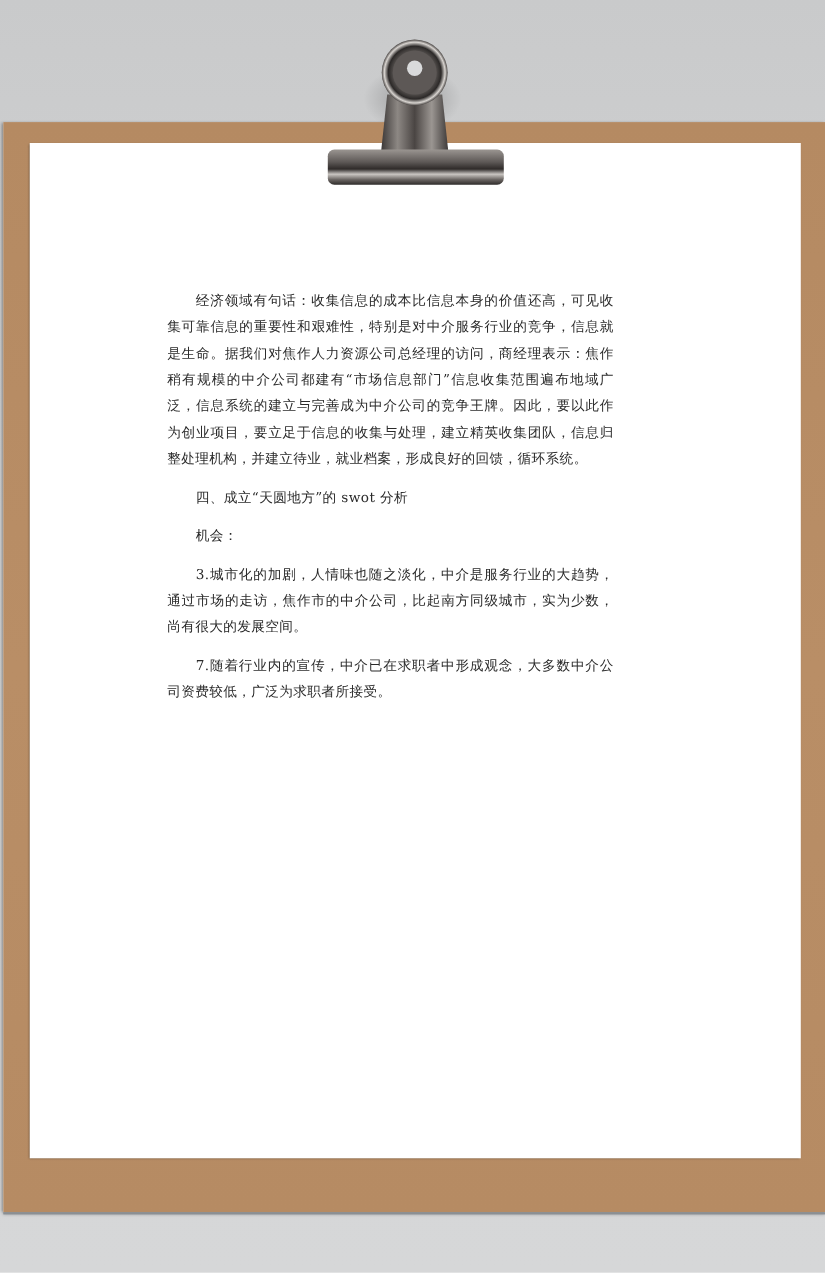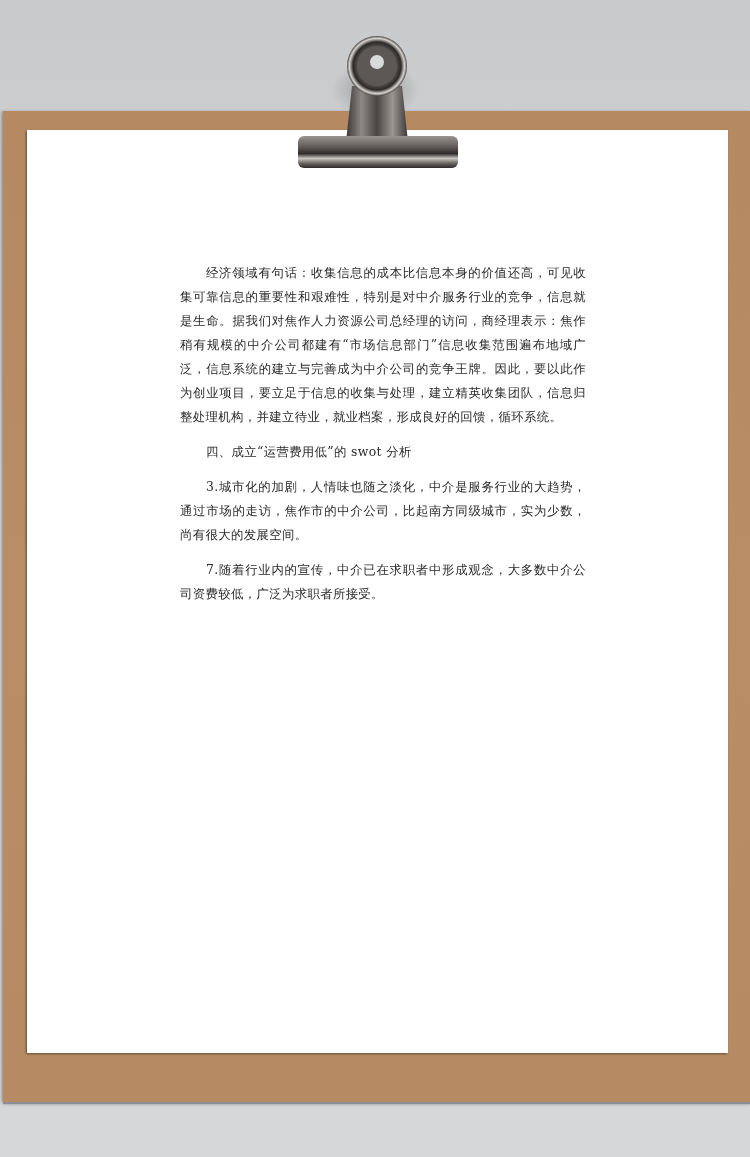--- a/index.html
+++ b/index.html
@@ -15,21 +15,21 @@
     }
     .board-edge {
       position: absolute; left: 0; right: 0; bottom: -2px; height: 2px; background: #8b8f93;
     }
     .paper {
       position: absolute; left: 27px; top: 130px; width: 701px; height: 923px;
       background: #ffffff;
       box-shadow: -1px 1px 2px rgba(0,0,0,0.45);
     }
     .content {
-      position: absolute; left: 180px; top: 261px; width: 406px;
+      position: absolute; left: 152px; top: 261px; width: 406px;
       font-size: 12.4px; line-height: 24px; color: #2a2a2a;
       text-align: justify; letter-spacing: 0.35px;
     }
     .content p { margin: 0 0 11px 0; text-indent: 26px; }
     
     .clip { position: absolute; left: 290px; top: 24px; width: 175px; height: 148px; }
     .clip-shadow {
       position: absolute; left: 330px; top: 60px; width: 90px; height: 60px;
       background: radial-gradient(ellipse at center, rgba(0,0,0,0.25), rgba(0,0,0,0) 70%);
     }
@@ -73,16 +73,17 @@
 
   <circle cx="87" cy="42" r="30" fill="url(#ring)"></circle>
   <circle cx="87" cy="42" r="20" fill="#5d5856"></circle>
   <circle cx="87" cy="38" r="7" fill="#d9dadb"></circle>
 
   <rect x="8" y="112" width="160" height="32" rx="6" fill="url(#base)"></rect>
 </svg>
 
 <div class="content">
   <p>经济领域有句话：收集信息的成本比信息本身的价值还高，可见收集可靠信息的重要性和艰难性，特别是对中介服务行业的竞争，信息就是生命。据我们对焦作人力资源公司总经理的访问，商经理表示：焦作稍有规模的中介公司都建有“市场信息部门”信息收集范围遍布地域广泛，信息系统的建立与完善成为中介公司的竞争王牌。因此，要以此作为创业项目，要立足于信息的收集与处理，建立精英收集团队，信息归整处理机构，并建立待业，就业档案，形成良好的回馈，循环系统。</p>
-  <p>四、成立“运营费用低”的 swot 分析</p>
+  <p>四、成立“天圆地方”的 swot 分析</p>
+  <p>机会：</p>
   <p>3.城市化的加剧，人情味也随之淡化，中介是服务行业的大趋势，通过市场的走访，焦作市的中介公司，比起南方同级城市，实为少数，尚有很大的发展空间。</p>
   <p>7.随着行业内的宣传，中介已在求职者中形成观念，大多数中介公司资费较低，广泛为求职者所接受。</p>
 </div>
 
 </body></html>

